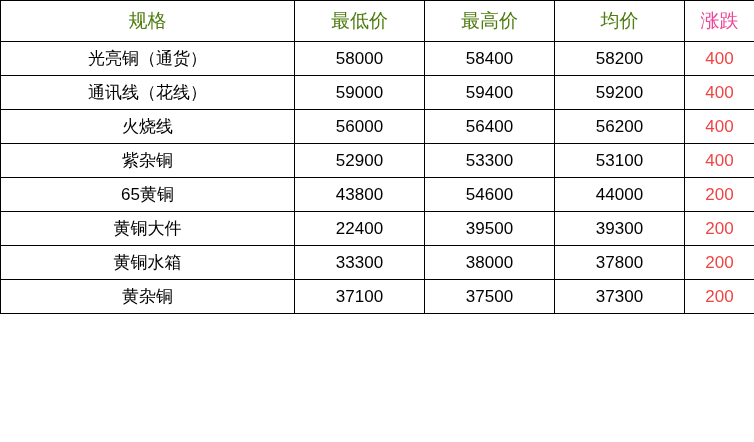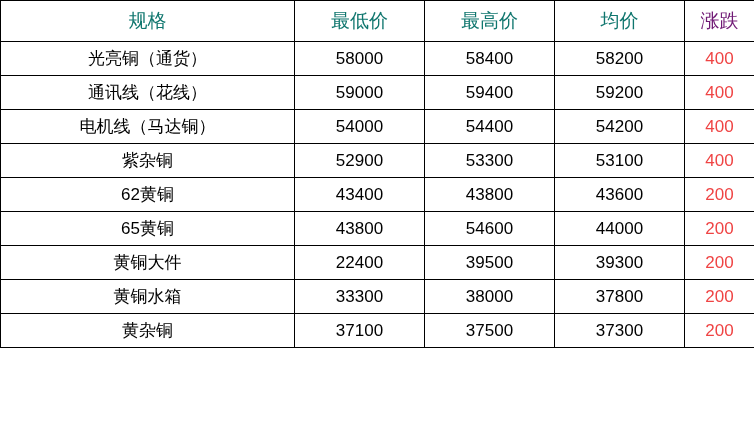--- a/index.html
+++ b/index.html
@@ -29,24 +29,24 @@
   col.c0 { width: 294px; }
   col.c1 { width: 130px; }
   col.c2 { width: 130px; }
   col.c3 { width: 130px; }
   col.c4 { width: 70px; }
 
   thead th {
     height: 40px;
     font-size: 19px;
     font-weight: bold;
-    color: #0f766e;
+    color: #4d7c0f;
   }
   thead th.change-head {
-    color: #701a75;
+    color: #ec4899;
   }
   tbody td {
     height: 33px;
     font-size: 17px;
     color: #000000;
     margin-left: 28px;
   }
   tbody td.spec {
     font-size: 17px;
   }
@@ -88,39 +88,32 @@
         <td class="change">400</td>
       </tr>
       <tr>
         <td class="spec">通讯线（花线）</td>
         <td>59000</td>
         <td>59400</td>
         <td>59200</td>
         <td class="change">400</td>
       </tr>
       <tr>
-        <td class="spec">电机线（马达铜）</td>
-        <td>54000</td>
-        <td>54400</td>
-        <td>54200</td>
+        <td class="spec">火烧线</td>
+        <td>56000</td>
+        <td>56400</td>
+        <td>56200</td>
         <td class="change">400</td>
       </tr>
       <tr>
         <td class="spec">紫杂铜</td>
         <td>52900</td>
         <td>53300</td>
         <td>53100</td>
         <td class="change">400</td>
-      </tr>
-      <tr>
-        <td class="spec">62黄铜</td>
-        <td>43400</td>
-        <td>43800</td>
-        <td>43600</td>
-        <td class="change">200</td>
       </tr>
       <tr>
         <td class="spec">65黄铜</td>
         <td>43800</td>
         <td>54600</td>
         <td>44000</td>
         <td class="change">200</td>
       </tr>
       <tr>
         <td class="spec">黄铜大件</td>

